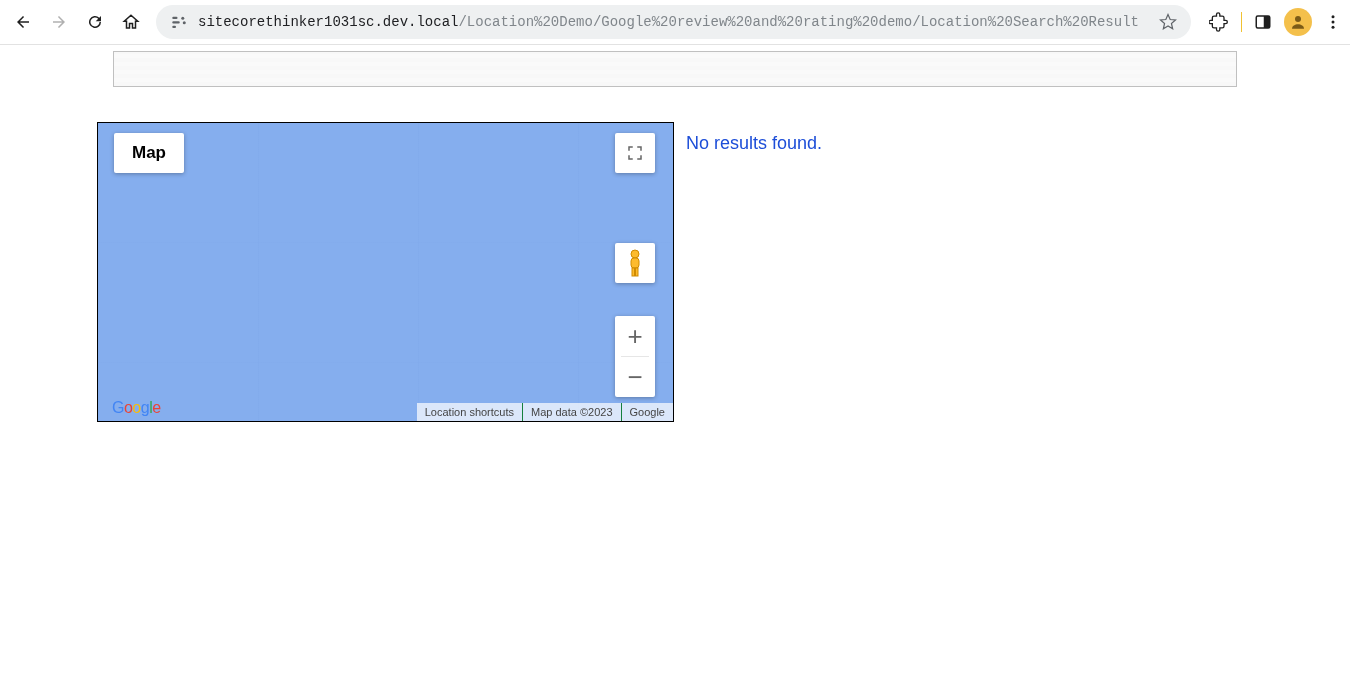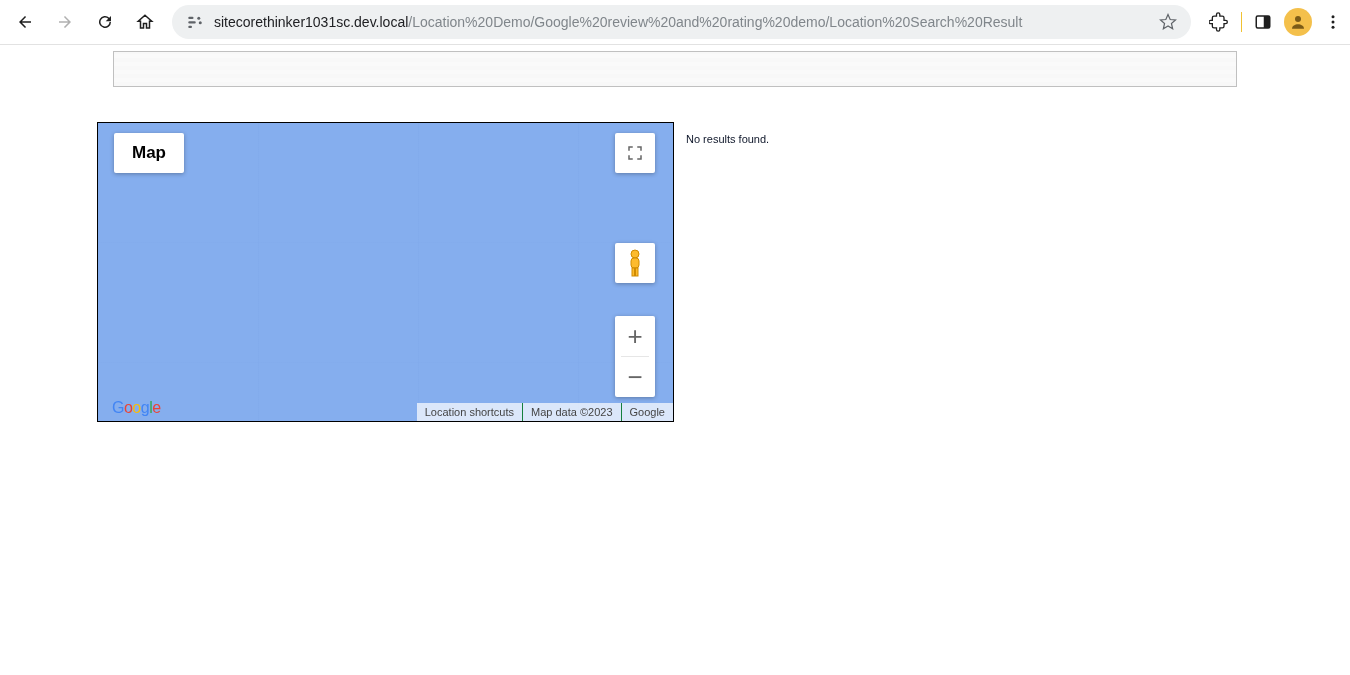--- a/index.html
+++ b/index.html
@@ -1,19 +1,19 @@
 <!DOCTYPE html>
 <html><head>
   <meta charset="utf-8">
   <style>
     * { box-sizing: border-box; margin: 0; padding: 0; }
     body { font-family: Arial, sans-serif; background: #fff; width: 1350px; height: 675px; overflow: hidden; }
 
     
-    .chrome-bar { display: flex; align-items: center; height: 44px; padding: 0 8px; gap: 6px; }
+    .chrome-bar { display: flex; align-items: center; height: 44px; padding: 0 8px; gap: 6px; font-family: Liberation Mono, monospace; }
     .nav-btn { width: 34px; height: 34px; display: flex; align-items: center; justify-content: center; border-radius: 50%; cursor: pointer; border: none; background: transparent; }
     .nav-btn svg { width: 18px; height: 18px; }
     .nav-btn.disabled svg { opacity: 0.35; }
     .url-bar { flex: 1; background: #eef0f1; border-radius: 20px; height: 34px; display: flex; align-items: center; padding: 0 14px; margin: 0 4px; gap: 10px; }
     .url-domain { color: #202124; font-size: 14px; }
     .url-path { color: #80868b; font-size: 14px; }
     .url-spacer { flex: 1; }
     .chrome-right { display: flex; align-items: center; gap: 12px; padding-left: 8px; }
     .divider-yellow { width: 1px; height: 20px; background: #f1c232; }
     .side-panel-icon { width: 18px; height: 18px; }
@@ -44,21 +44,21 @@
     .zoom-box button { border: none; background: transparent; height: 40px; font-size: 26px; color: #666; cursor: pointer; }
     .zoom-box hr { border: none; height: 1px; background: #e6e6e6; margin: 0 6px; }
 
     .google-logo { position: absolute; bottom: 4px; left: 14px; font-family: 'Product Sans', Arial, sans-serif; font-weight: 500; font-size: 16px; letter-spacing: -0.5px; }
     .g-blue{color:#4285F4}.g-red{color:#EA4335}.g-yellow{color:#FBBC05}.g-green{color:#34A853}
 
     .map-footer { position: absolute; bottom: 0; right: 0; display: flex; background: rgba(255,255,255,.7); font-size: 11px; color: #444; }
     .map-footer span, .map-footer a { padding: 3px 8px; border-left: 1px solid #15803d; text-decoration: none; color: #444; }
     .map-footer span:first-child { border-left: none; }
 
-    .no-results { font-size: 11px; color: #0f172a; margin-top: 11px; margin-left: 0px; }
+    .no-results { font-size: 18px; color: #1d4ed8; margin-top: 11px; margin-left: 0px; }
   </style>
 </head>
 <body>
 
 <div class="chrome-bar">
   <button class="nav-btn">
     <svg viewBox="0 0 24 24">
         <path d="M20 11H7.83l5.59-5.59L12 4l-8 8 8 8 1.41-1.41L7.83 13H20z" fill="#1f1f1f"></path>
       </svg>
   </button>

